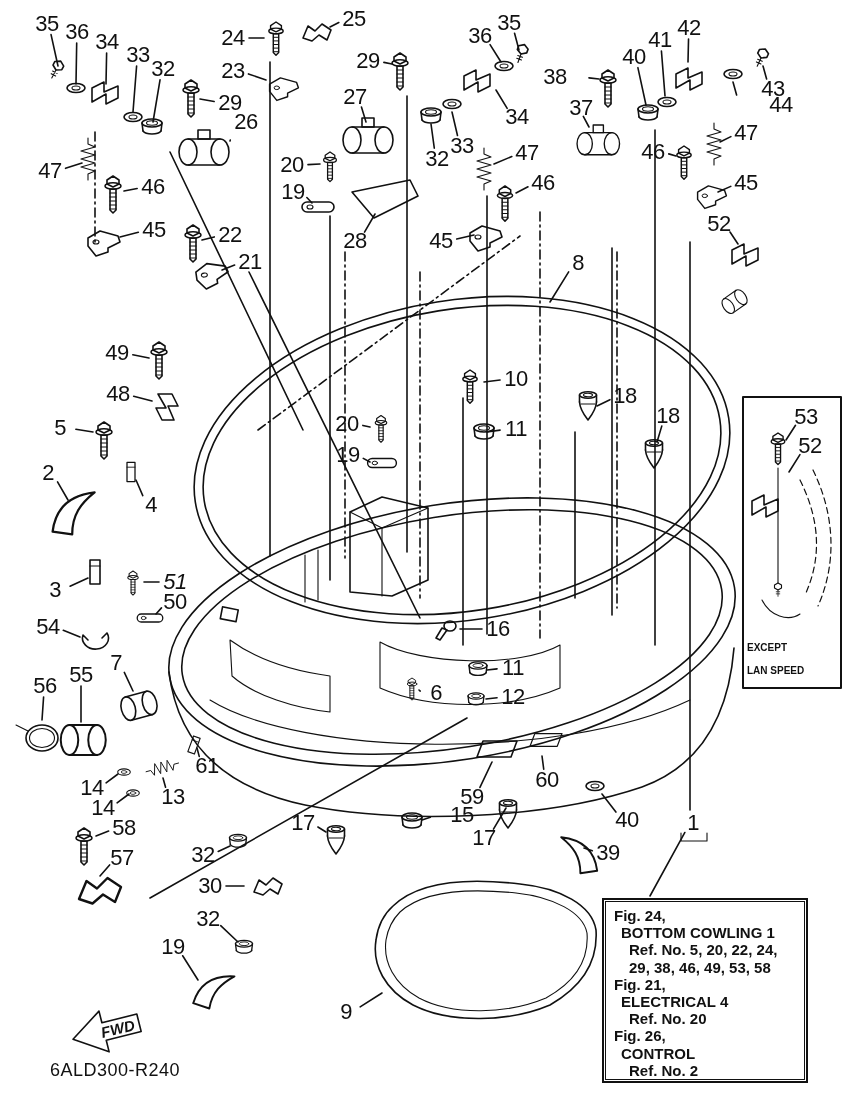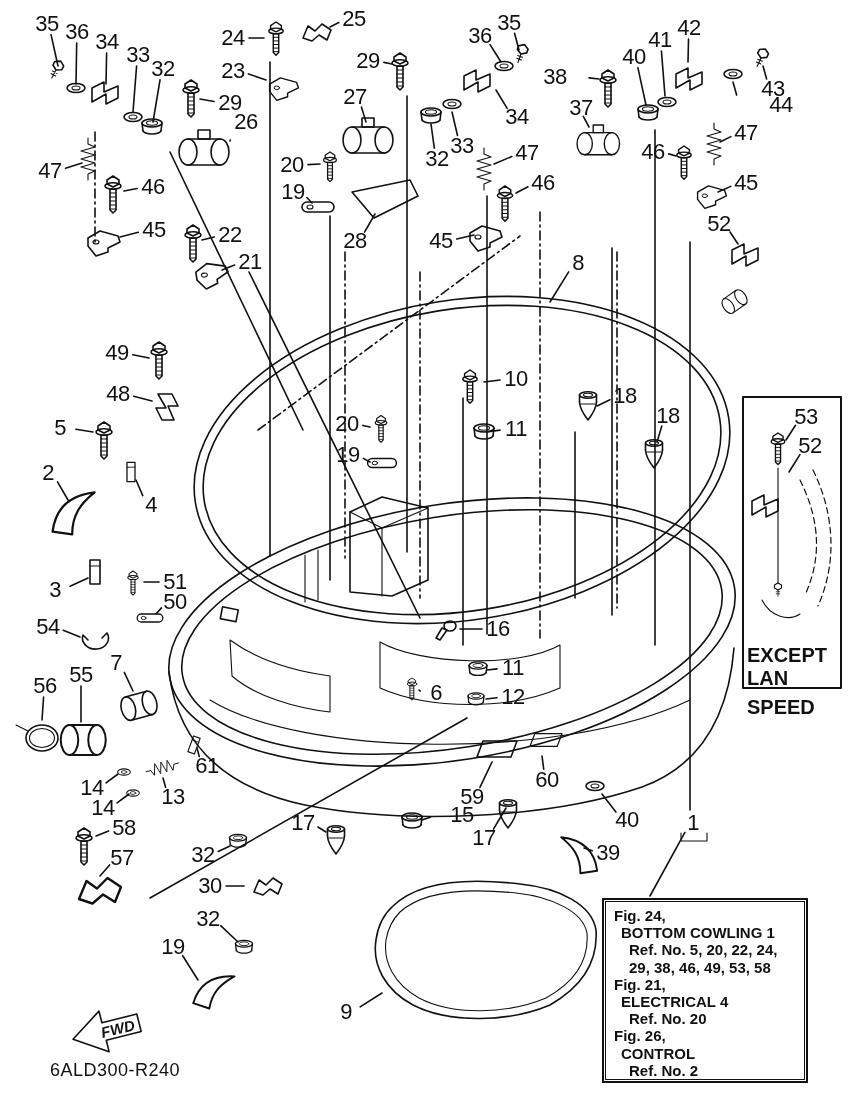--- a/index.html
+++ b/index.html
@@ -7,21 +7,21 @@
          font-family:"Liberation Sans",sans-serif;color:#111;}
   #art{position:absolute;left:0;top:0;}
   #art path,#art ellipse,#art rect,#art line,#art polyline,#art circle{
      fill:none;stroke:#111;stroke-width:1.6;stroke-linejoin:round;stroke-linecap:round;}
   #art .thin{stroke-width:1.1;}
   #art .dashdot{stroke-dasharray:9 4 2 4;stroke-width:1.1;}
   #art .dash{stroke-dasharray:6 4;stroke-width:1.2;}
   #art .borderline{stroke-width:2;}
   .callout{position:absolute;transform:translate(-50%,-50%);font-size:22px;line-height:1;
            letter-spacing:-0.5px;white-space:nowrap;}
-  .inset-text{position:absolute;left:747px;width:92px;font-weight:bold;font-size:20px;
+  .inset-text{position:absolute;left:747px;width:92px;font-weight:bold;font-size:10px;
               line-height:1.45;letter-spacing:0;}
   #inset-line1{top:641px;}
   #inset-line2{top:664px;}
   #part-code{position:absolute;left:50px;top:1060px;font-size:18px;letter-spacing:0.5px;}
   .ref-box{position:absolute;left:602px;top:898px;width:206px;height:185px;
            border:2px solid #111;box-sizing:border-box;background:#fff;padding-left:8px;}
   .ref-box-inner{position:absolute;left:1px;top:1px;right:1px;bottom:1px;
            border:1.5px solid #111;padding:5px 4px 0 6px;box-sizing:border-box;}
   .ref-line{font-weight:bold;font-size:15px;line-height:17.2px;white-space:pre;}
   .ref-line.i0{padding-left:2px;}
@@ -400,21 +400,21 @@
       <div class="callout" style="left: 348px; top: 455px;">19</div>
       <div class="callout" style="left: 625px; top: 396px;">18</div>
       <div class="callout" style="left: 668px; top: 416px;">18</div>
       <div class="callout" style="left: 806px; top: 417px;">53</div>
       <div class="callout" style="left: 810px; top: 446px;">52</div>
       <div class="callout" style="left: 498px; top: 629px;">16</div>
       <div class="callout" style="left: 513px; top: 668px;">11</div>
       <div class="callout" style="left: 436px; top: 693px;">6</div>
       <div class="callout" style="left: 513px; top: 697px;">12</div>
       <div class="callout" style="left: 55px; top: 590px;">3</div>
-      <div class="callout" style="left: 175px; top: 582px;">51</div>
+      <div class="callout" style="left: 175px; top: 582px; font-style: italic;">51</div>
       <div class="callout" style="left: 175px; top: 602px;">50</div>
       <div class="callout" style="left: 48px; top: 627px;">54</div>
       <div class="callout" style="left: 116px; top: 663px;">7</div>
       <div class="callout" style="left: 81px; top: 675px;">55</div>
       <div class="callout" style="left: 45px; top: 686px;">56</div>
       <div class="callout" style="left: 207px; top: 766px;">61</div>
       <div class="callout" style="left: 92px; top: 788px;">14</div>
       <div class="callout" style="left: 103px; top: 808px;">14</div>
       <div class="callout" style="left: 173px; top: 797px;">13</div>
       <div class="callout" style="left: 124px; top: 828px;">58</div>

